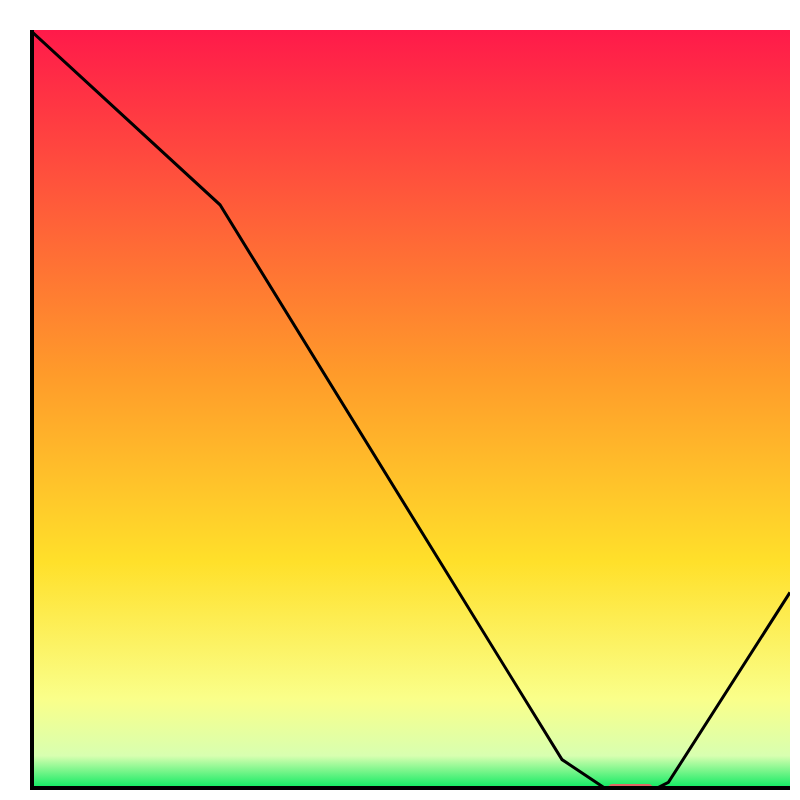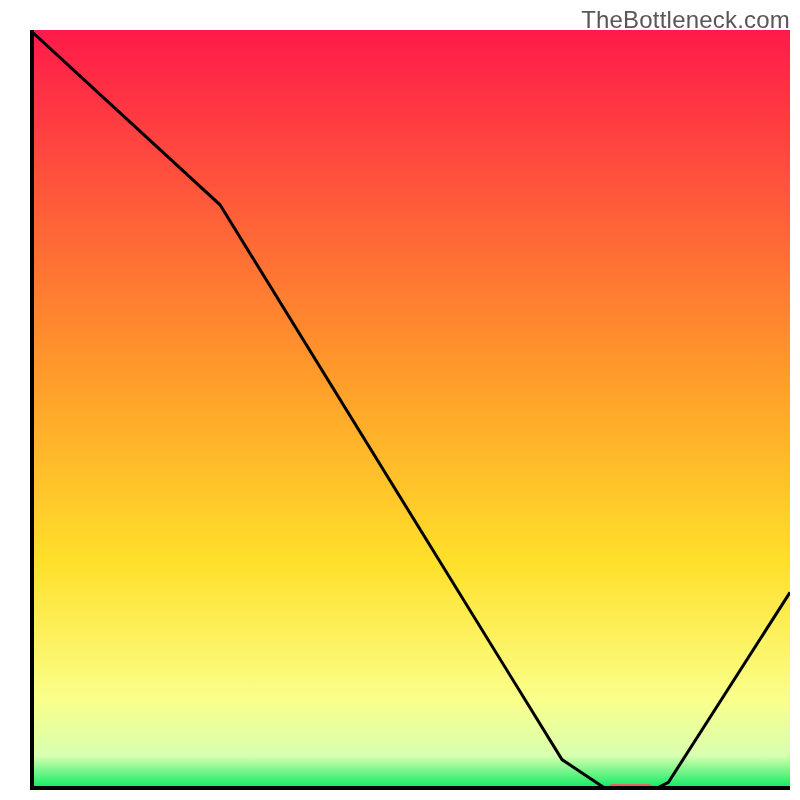--- a/index.html
+++ b/index.html
@@ -47,21 +47,20 @@
     top: 30px;
     width: 760px;
     height: 760px;
   }
 </style>
 </head>
 <body>
 
 <div class="frame">
 
-  <div class="watermark">TheBottleneck.com</div>
 
   <svg class="chart-svg" viewBox="0 0 760 760" preserveAspectRatio="none">
     <defs>
       <linearGradient id="bg-grad" x1="0" y1="0" x2="0" y2="1">
       <stop offset="0%" stop-color="#ff1a4a"></stop>
           <stop offset="45%" stop-color="#ff9a2a"></stop>
           <stop offset="70%" stop-color="#ffe02a"></stop>
           <stop offset="88%" stop-color="#faff8a"></stop>
           <stop offset="95.5%" stop-color="#d8ffb0"></stop>
           <stop offset="100%" stop-color="#00e95c"></stop>

